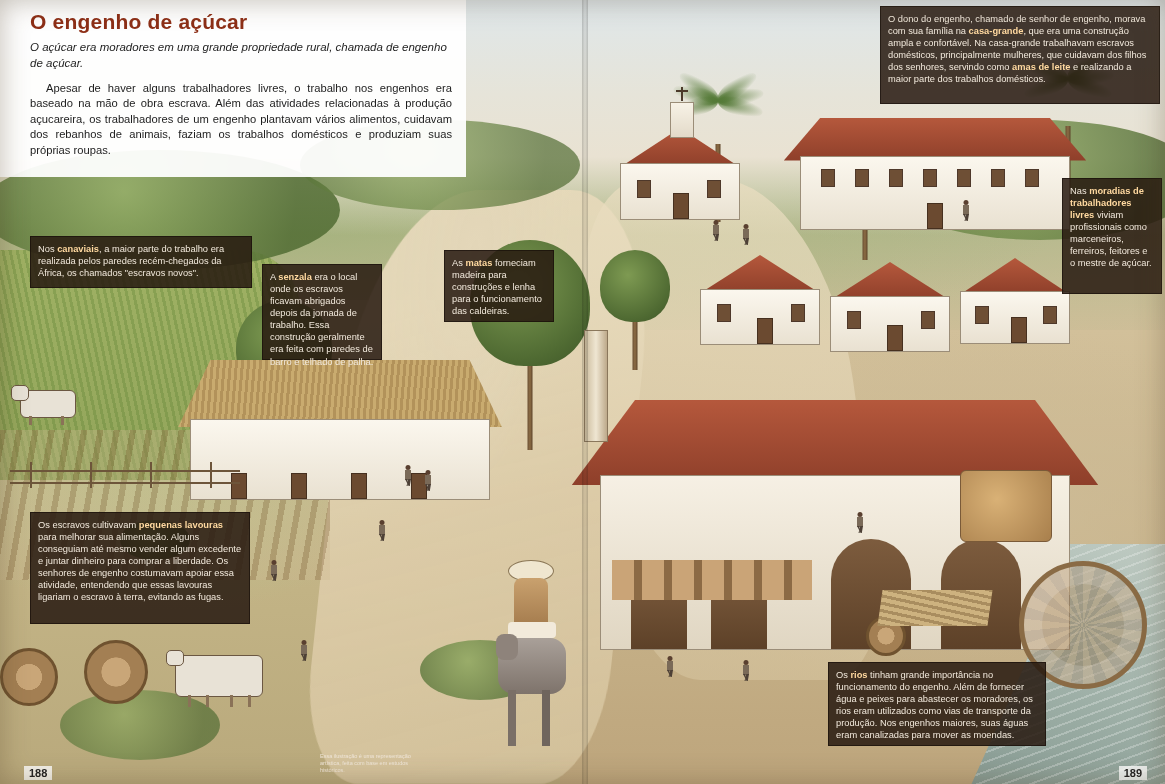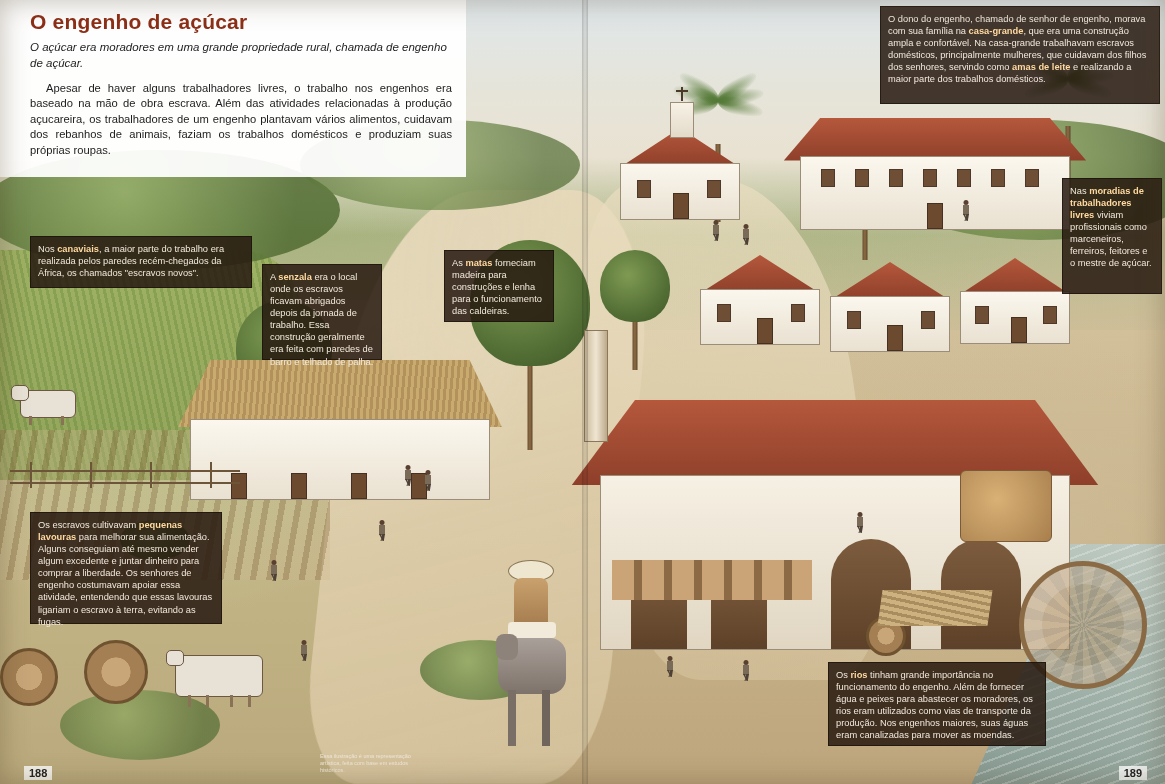--- a/index.html
+++ b/index.html
@@ -542,21 +542,21 @@
 
   <div class="callout" style="left:262px;top:244px;width:120px;height:96px;margin-top:20px;">
     <span>A </span><b>senzala</b><span> era o local onde os escravos ficavam abrigados depois da jornada de trabalho. Essa construção geralmente era feita com paredes de barro e telhado de palha.</span>
   </div>
 
   <div class="callout" style="left:444px;top:250px;width:110px;height:72px;">
     <span>As </span><b>matas</b><span> forneciam madeira para construções e lenha para o funcionamento das caldeiras.</span>
   </div>
 
 
-  <div class="callout" style="left:30px;top:512px;width:192px;height:112px;">
+  <div class="callout" style="left:30px;top:512px;width:220px;height:112px;">
     <span>Os escravos cultivavam </span><b>pequenas lavouras</b><span> para melhorar sua alimentação. Alguns conseguiam até mesmo vender algum excedente e juntar dinheiro para comprar a liberdade. Os senhores de engenho costumavam apoiar essa atividade, entendendo que essas lavouras ligariam o escravo à terra, evitando as fugas.</span>
   </div>
 
 
   <div class="callout" style="left:828px;top:662px;width:218px;height:84px;">
     <span>Os </span><b>rios</b><span> tinham grande importância no funcionamento do engenho. Além de fornecer água e peixes para abastecer os moradores, os rios eram utilizados como vias de transporte da produção. Nos engenhos maiores, suas águas eram canalizadas para mover as moendas.</span>
   </div>
 
   <div class="credit">Essa ilustração é uma representação artística, feita com base em estudos históricos.</div>
 

